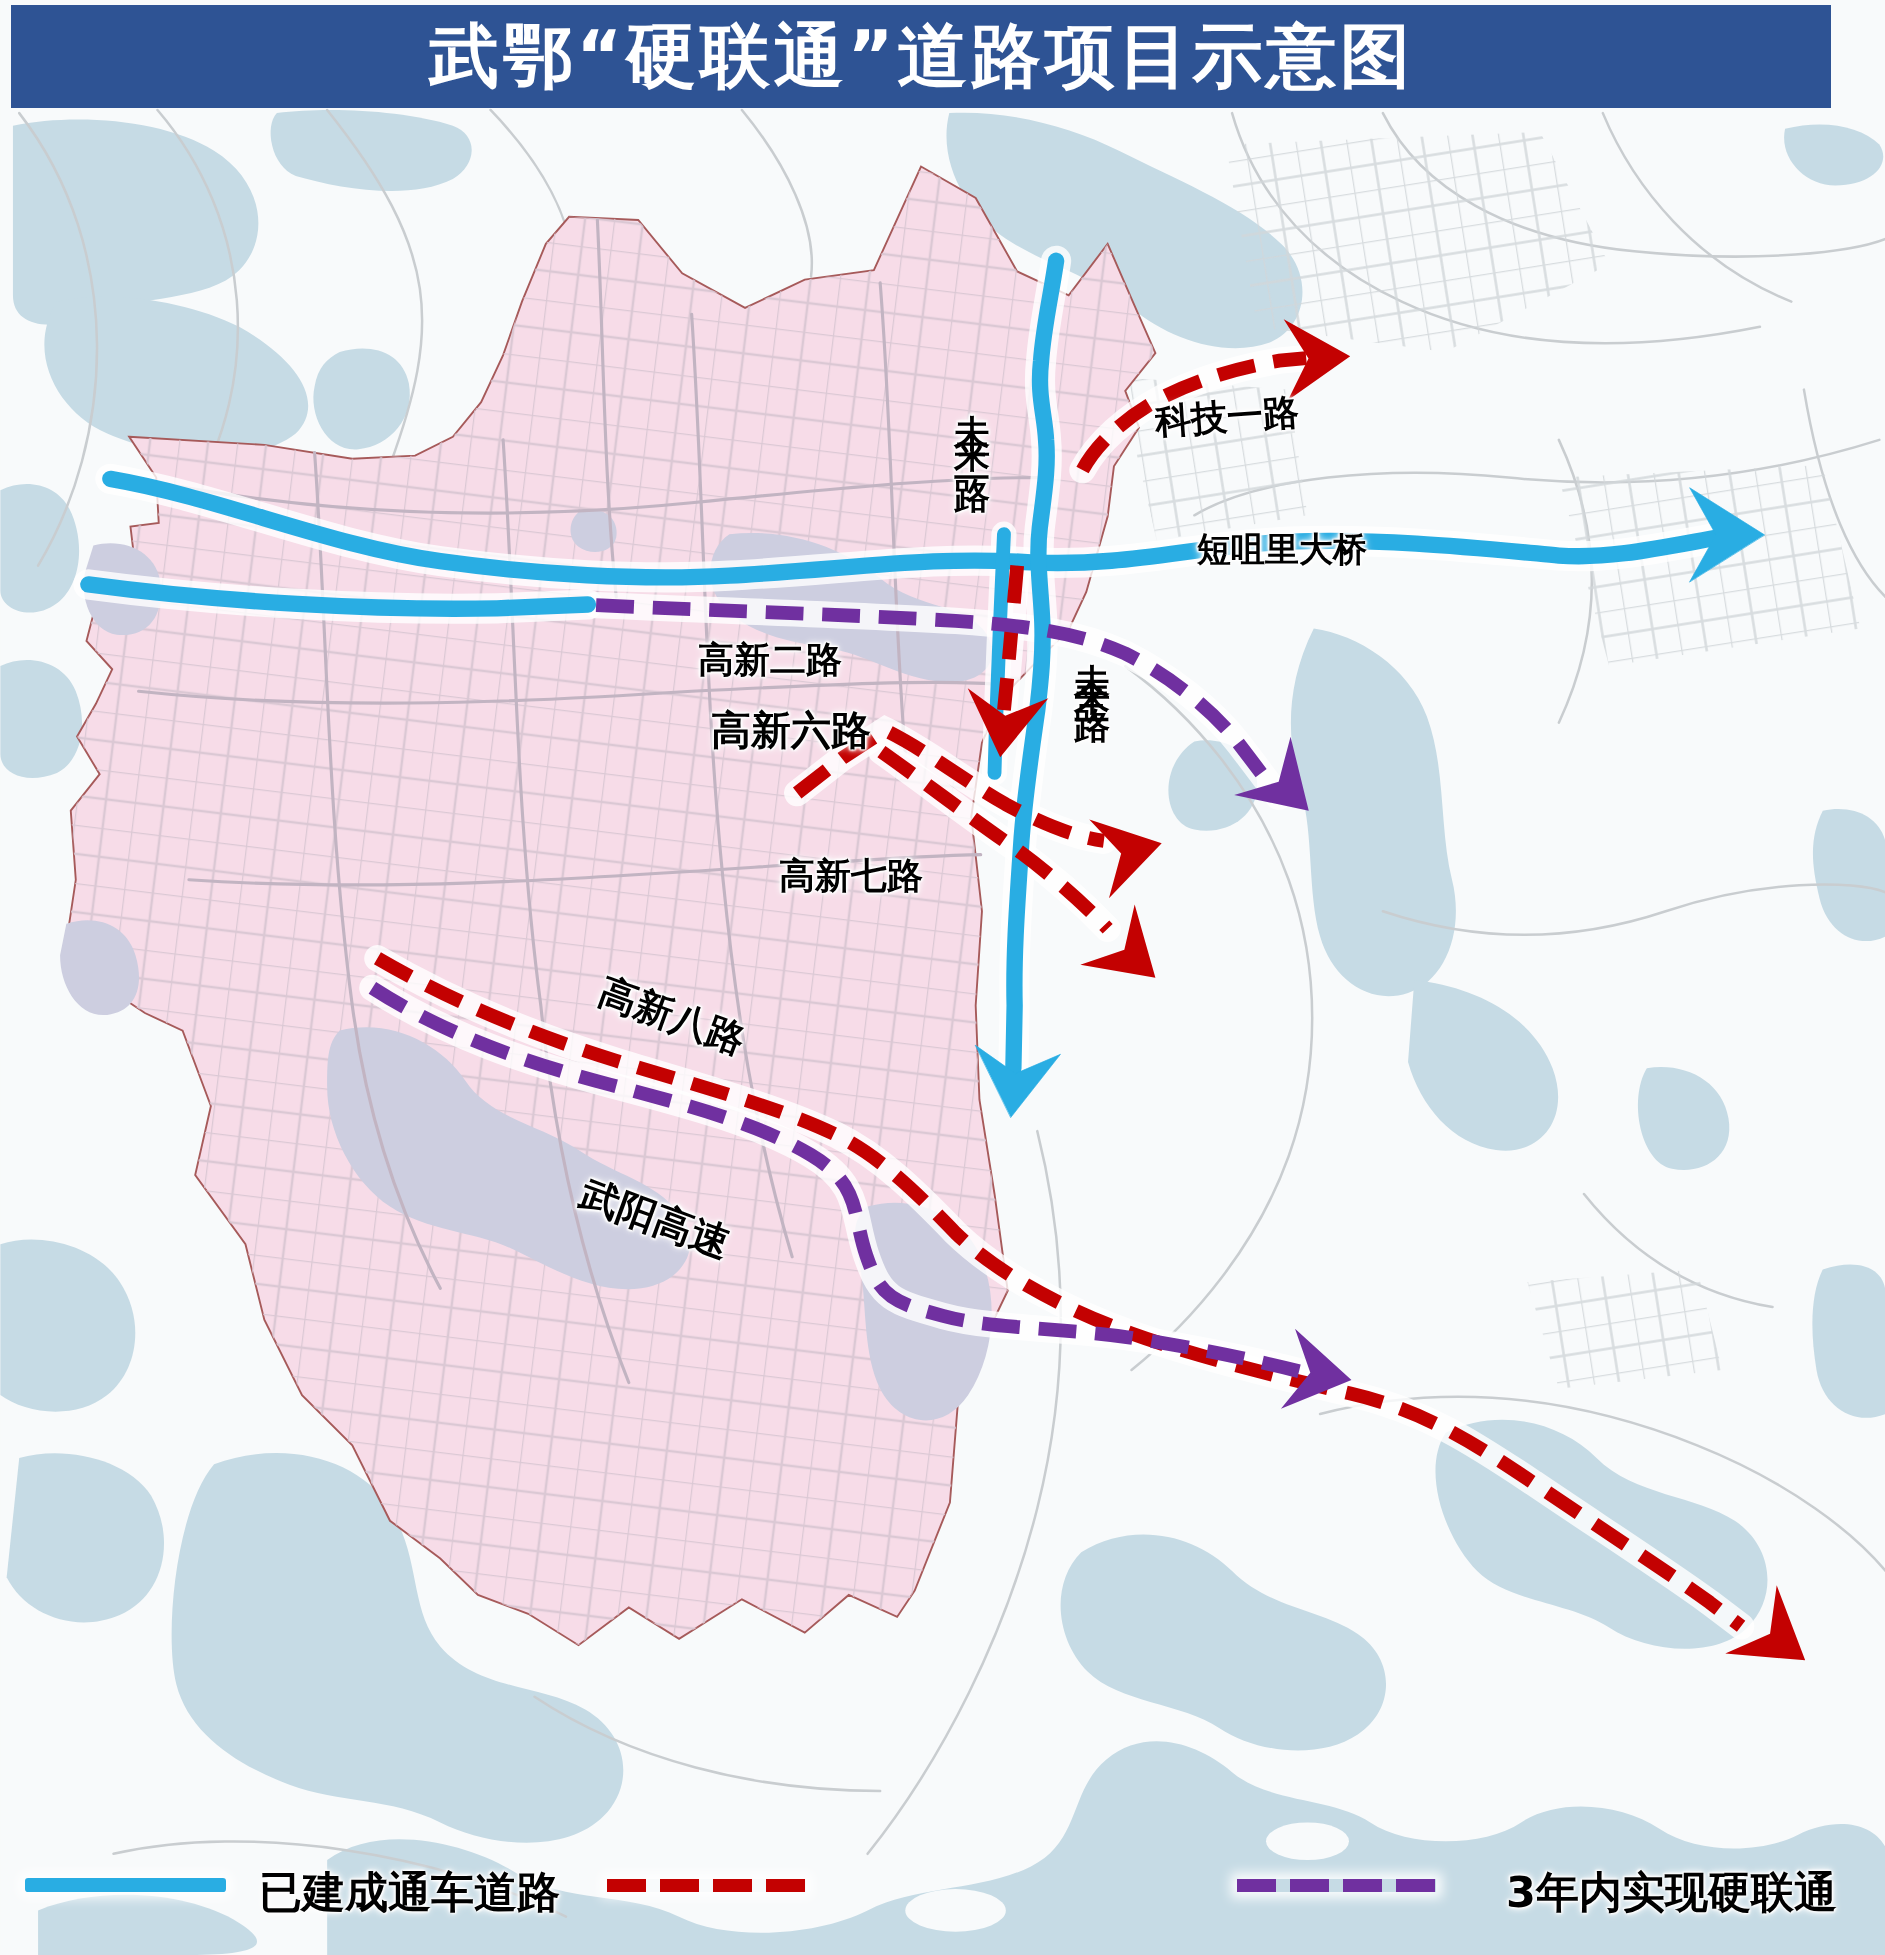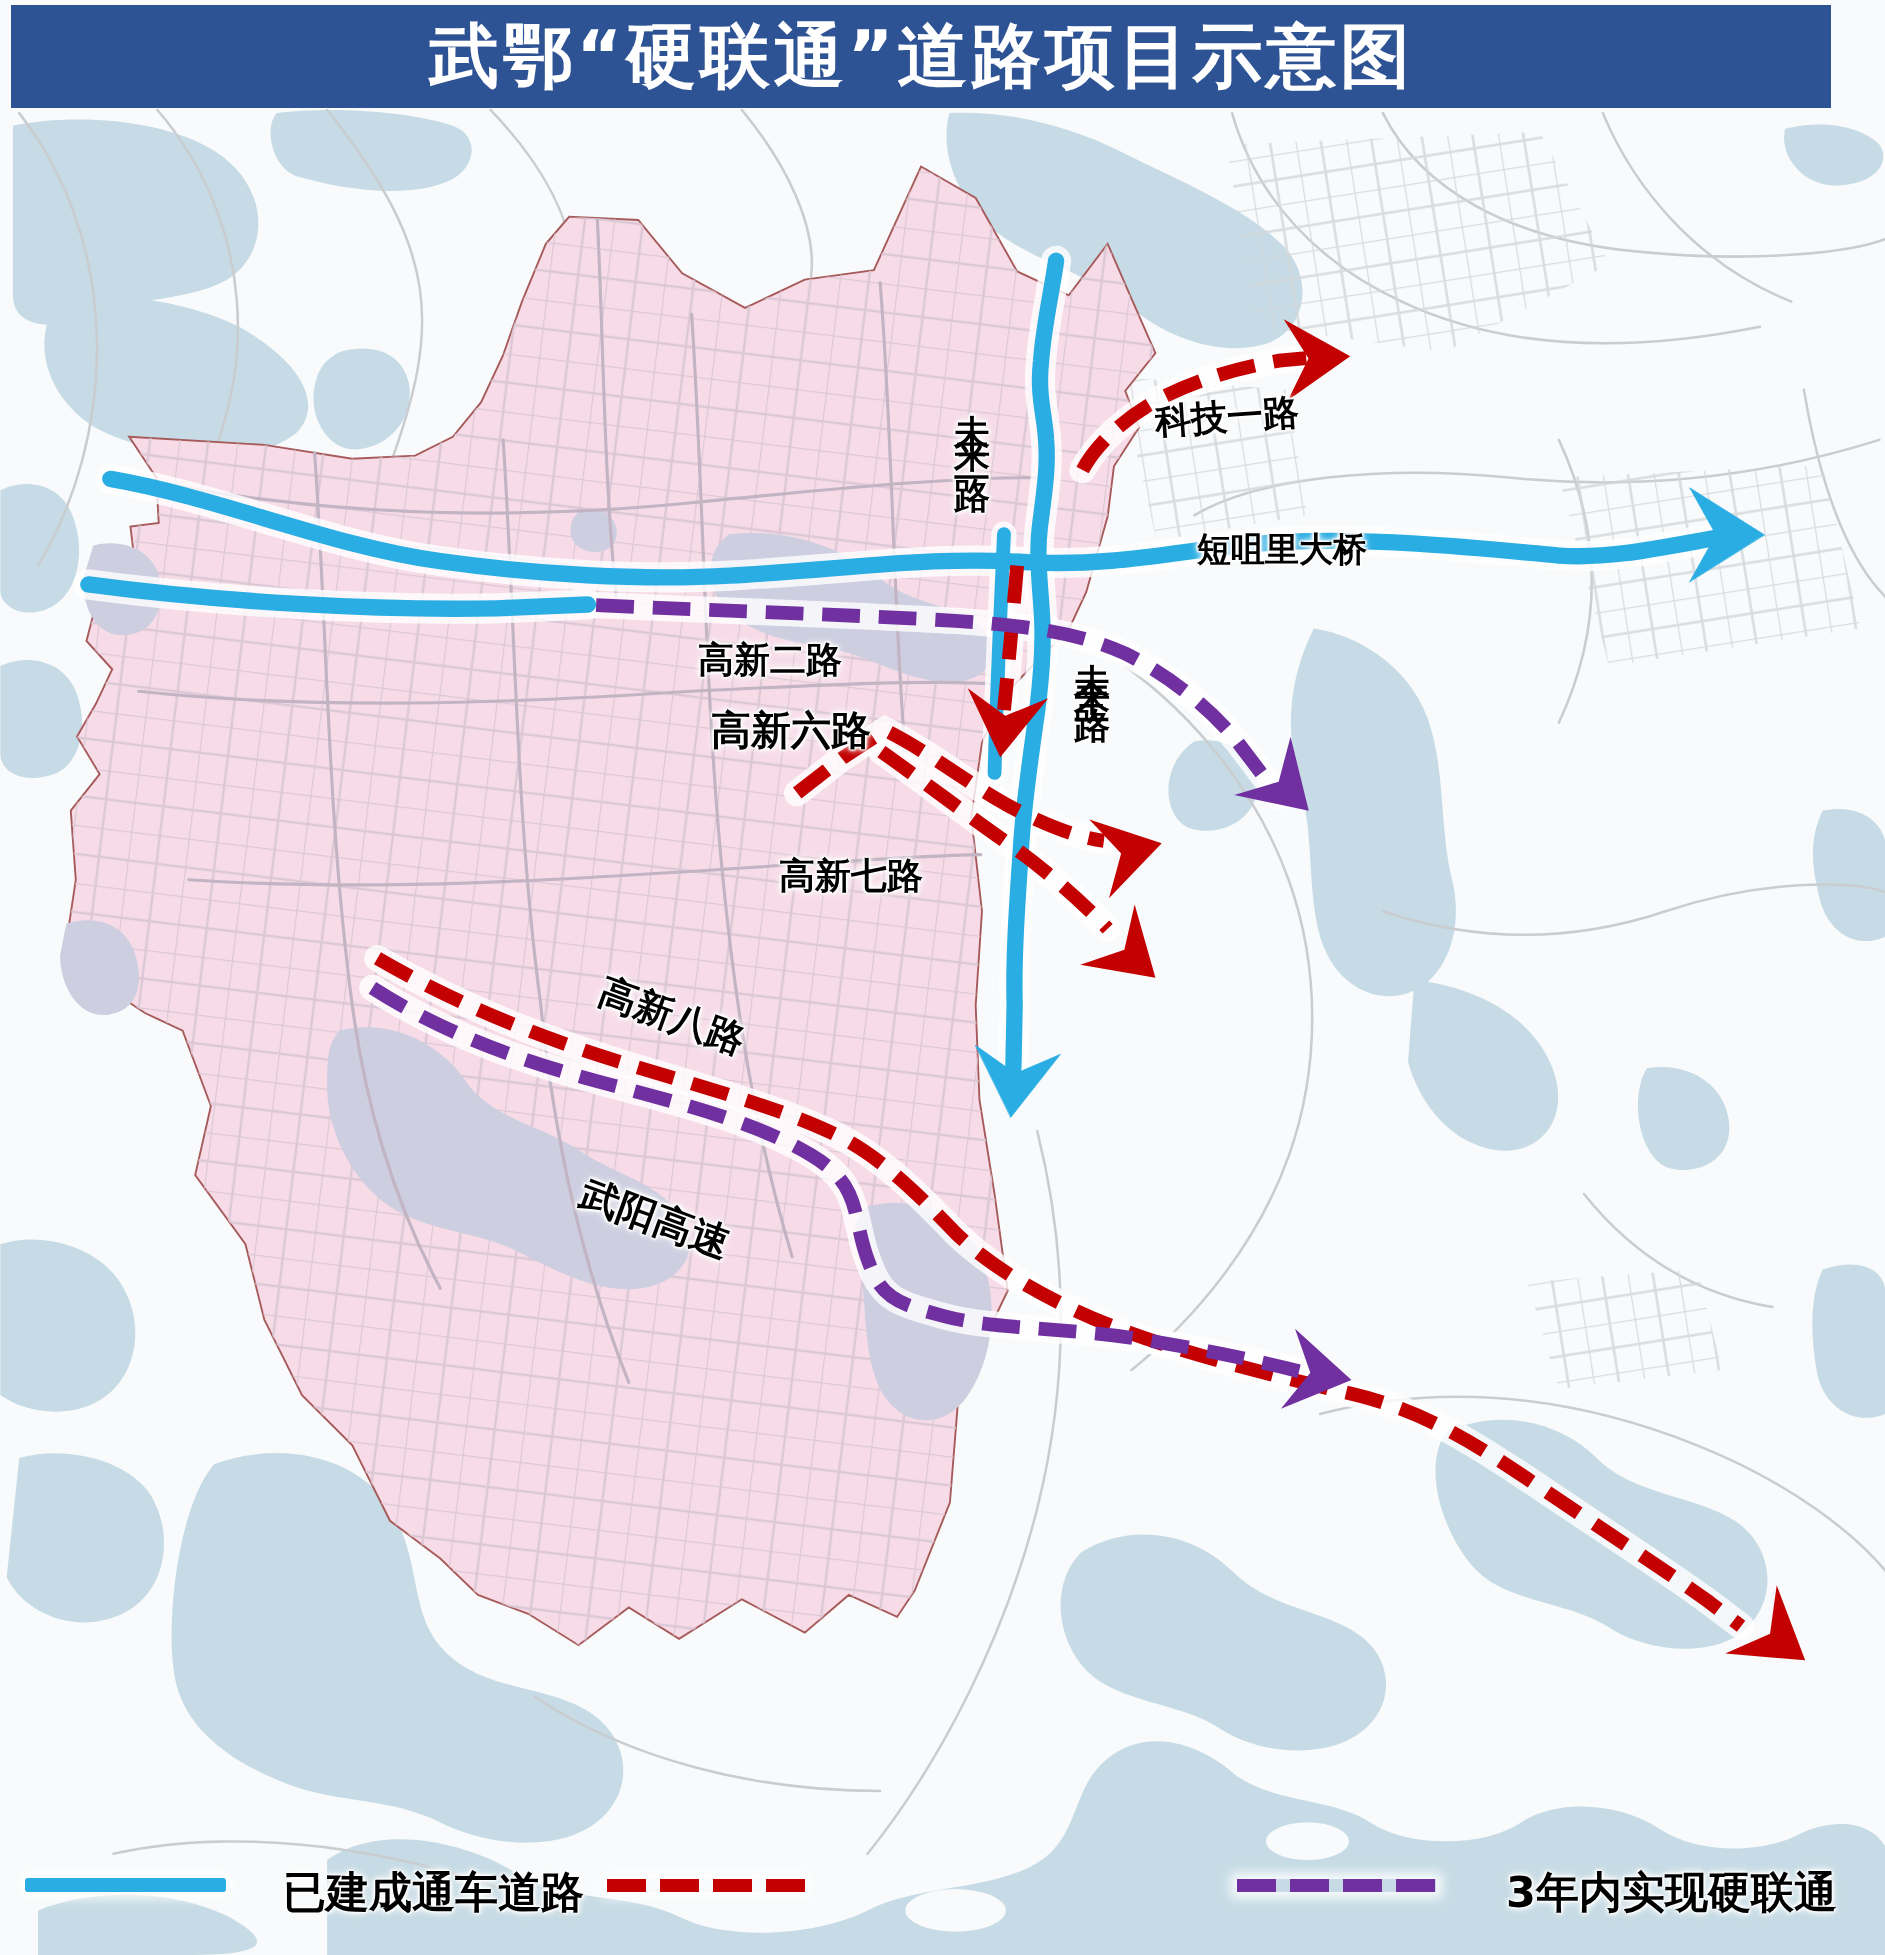--- a/index.html
+++ b/index.html
@@ -14,21 +14,21 @@
   .v{writing-mode:vertical-rl;text-orientation:upright;}
   .legend{position:absolute;left:0;top:1859px;width:1886px;height:60px;z-index:25;}
   .leg-text{color:#000;font-weight:900;font-size:43px;white-space:nowrap;
        text-shadow:0 0 3.8px #fff,0 0 6.3px #fff,1.3px 1.3px 1.9px #fff,-1.3px -1.3px 1.9px #fff,0 0 10px #fff;}
   .sw{box-shadow:0 0 11.3px 6.3px rgba(255,255,255,0.9);}
   .sw-blue{position:absolute;left:25px;top:19px;width:201px;height:14px;border-radius:3.1px;background:#29ade3;}
   .sw-red{position:absolute;left:607px;top:20px;width:199px;height:12.6px;
           background:repeating-linear-gradient(90deg,#c30101 0 39px,rgba(0,0,0,0) 39px 53px);}
   .sw-purple{position:absolute;left:1237px;top:20px;width:199px;height:12.6px;
           background:repeating-linear-gradient(90deg,#7030a0 0 39px,rgba(0,0,0,0) 39px 53px);}
-  .t-built{position:absolute;left:259px;top:5px;margin-left:24px;}
+  .t-built{position:absolute;left:259px;top:5px;}
   .t-2023{position:absolute;left:836px;top:5px;}
   .t-3yr{position:absolute;left:1461px;top:5px;margin-left:45px;}
 </style>
 </head>
 <body>
 
 <div class="stage">
 
   <svg class="map" viewBox="0 0 3000 3111" xmlns="http://www.w3.org/2000/svg">
     <defs>

